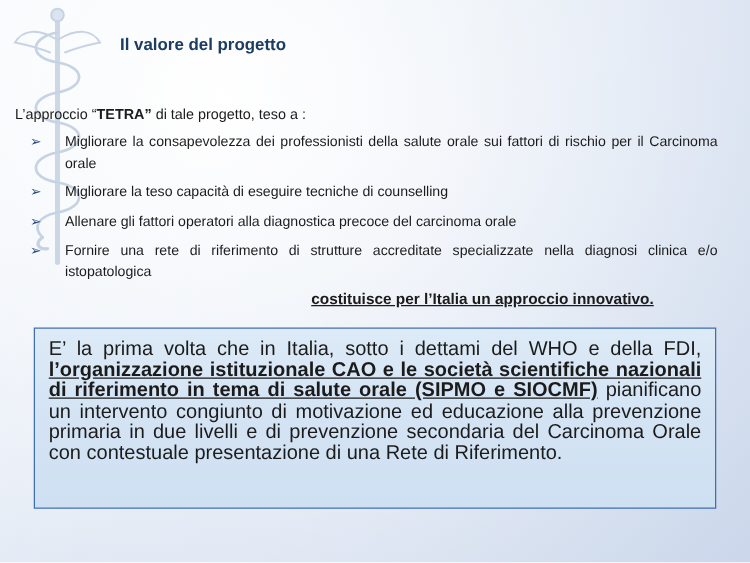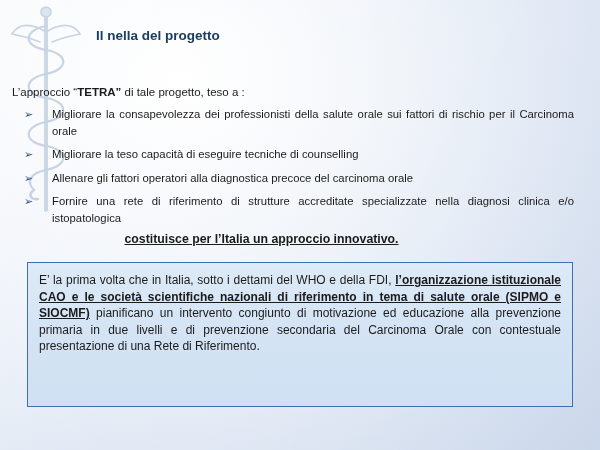--- a/index.html
+++ b/index.html
@@ -97,40 +97,40 @@
     color: #1b1b1b;
     text-align: justify;
     padding-right: 12px;
     padding-left: 12px;
   }
   .headline {
     position: absolute;
     left: 0;
     top: 232px;
     width: 523px;
-    text-align: center;
+    text-align: right;
     font-size: 12.3px;
     font-weight: bold;
     color: #1b1b1b;
     text-decoration: underline;
   }
   .box {
     position: absolute;
     left: 27px;
     top: 262px;
     width: 546px;
     height: 145px;
     border: 1px solid #3f6fb0;
     background: linear-gradient(180deg, #ddeaf7 0%, #d3e3f4 55%, #cfe0f2 100%);
     box-sizing: border-box;
     padding: 9px 11px 0 11px;
   }
   .box p {
     margin: 0;
-    font-size: 12px;
+    font-size: 16px;
     line-height: 16.5px;
     color: #1b1b1b;
     text-align: justify;
   }
   .box u { text-decoration: underline; }
   .box b { font-weight: bold; }
 </style>
 </head>
 <body>
 
@@ -147,21 +147,21 @@
       <path d="M40 24 C 18 28, 16 44, 40 48 C 64 52, 62 68, 40 72 C 18 76, 16 92, 40 96 C 64 100, 62 116, 40 120 C 18 124, 16 140, 40 144 C 64 148, 62 164, 40 168 C 24 171, 20 180, 28 188"></path>
 
       <path d="M28 188 C 22 192, 24 198, 32 197" stroke-width="2.6"></path>
 
       <path d="M40 30 C 24 20, 12 22, 6 32 C 16 34, 24 36, 34 40" stroke-width="1.6"></path>
       <path d="M40 30 C 56 20, 68 22, 74 32 C 64 34, 56 36, 46 40" stroke-width="1.6"></path>
     </g>
   </svg>
 
   <div class="title-block">
-    <div class="title-line2">Il nella del progetto</div>
+    <div class="title-line2">Il valore del progetto</div>
   </div>
 
   <div class="intro">
     <span>L’approccio “</span><b>TETRA”</b><span> di tale progetto, teso a :</span>
   </div>
 
   <div class="bullets">
     <div class="bullet">
       <span class="marker">➢</span>
       <span class="btext">Migliorare la consapevolezza dei professionisti della salute orale sui fattori di rischio per il Carcinoma orale</span>

